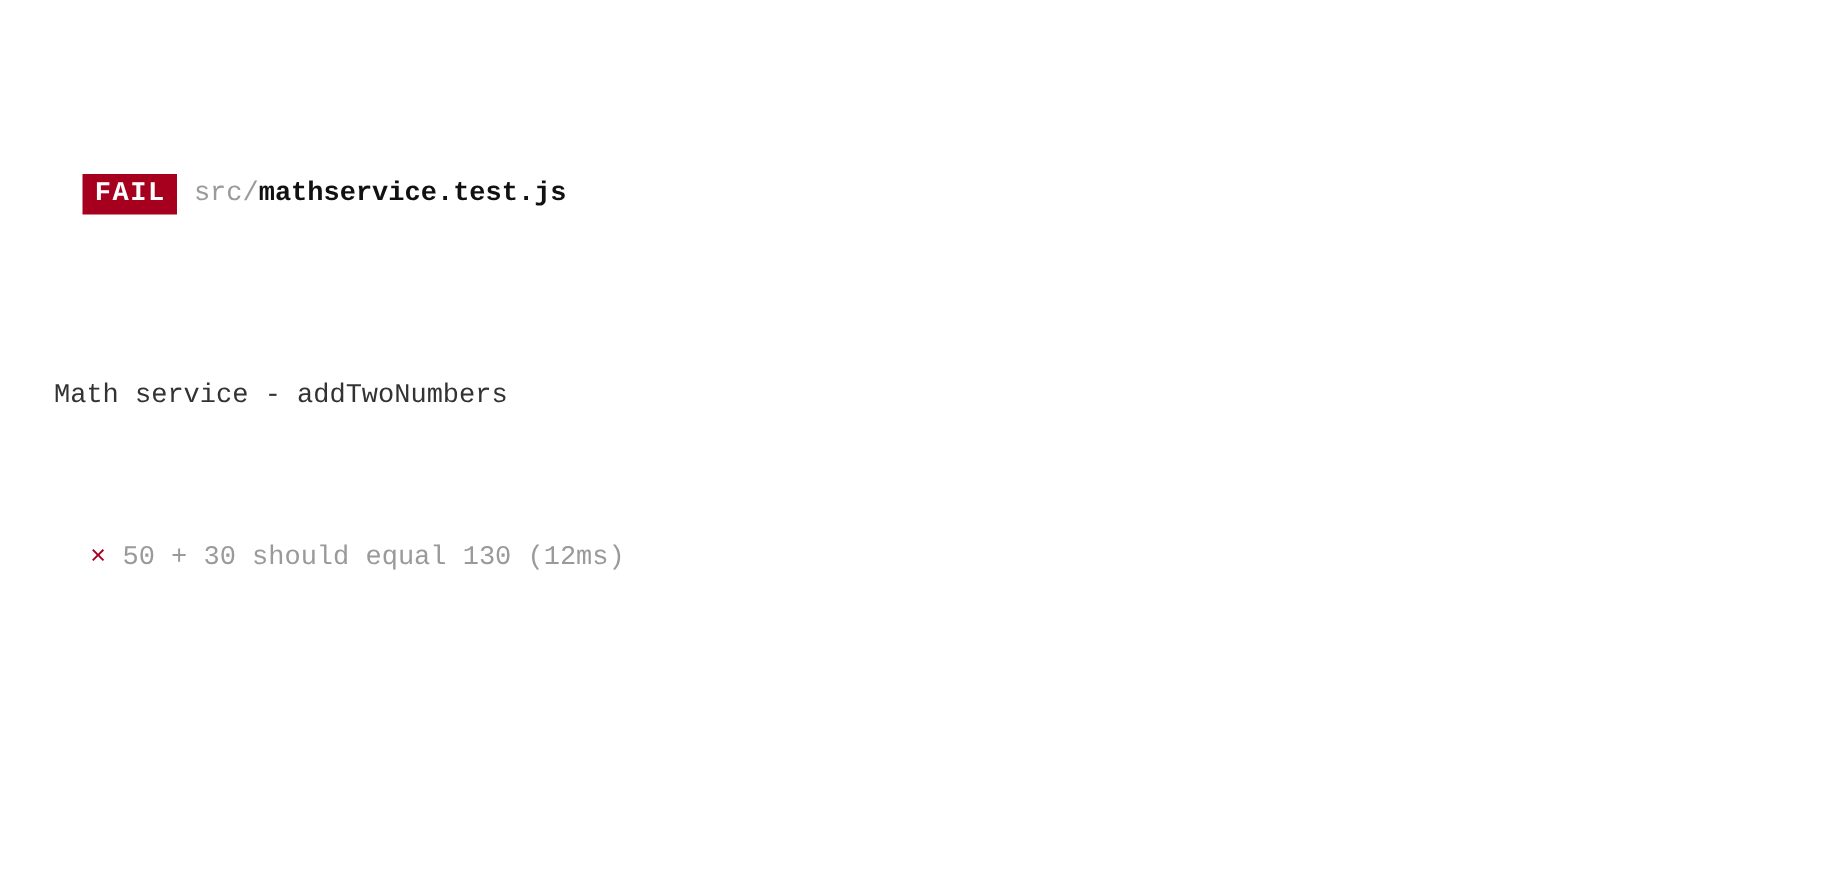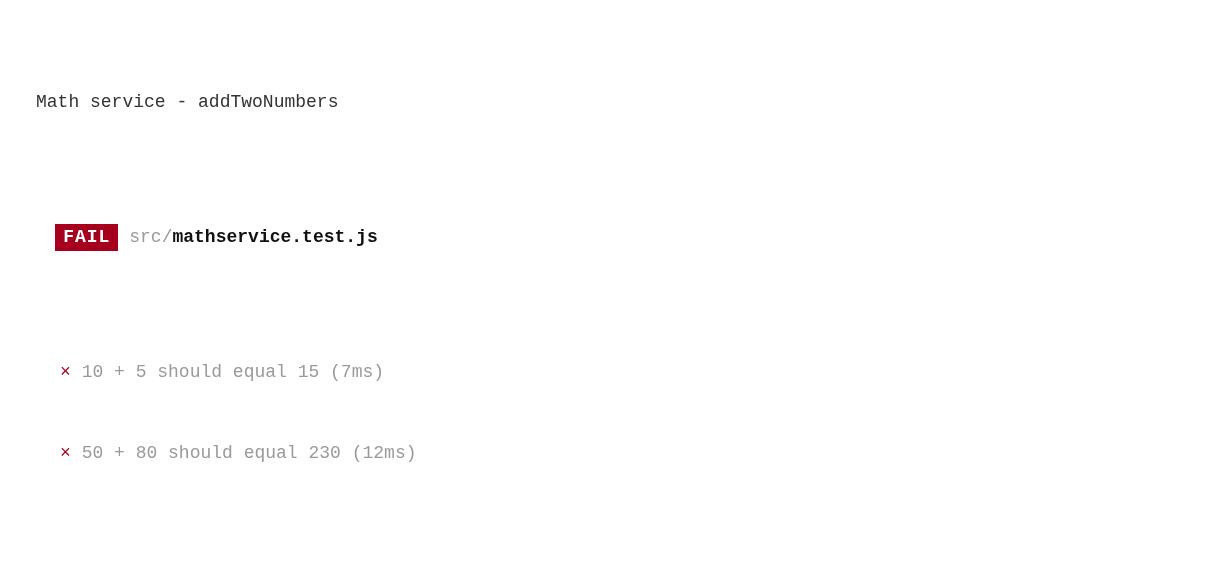--- a/index.html
+++ b/index.html
@@ -31,28 +31,27 @@
   .indent2 { padding-left: 48px; }
   .x-mark { color: #a7001e; font-weight: 400; }
   .dim-text { color: #9a9a9a; }
   .suite-name { color: #333; }
 </style>
 </head>
 <body>
 
 <div class="root">
 
-  <span class="line indent1"><span class="suite-name">Math service - addTwoNumbers</span></span>
-
   <span class="line">
     <span class="fail-badge">FAIL</span> <span class="path-dim">src/</span><span class="path-bold">mathservice.test.js</span>
   </span>
 
-  <span class="line indent2"><span class="x-mark">×</span> <span class="dim-text">10 + 5 should equal 15 (7ms)</span></span>
-  <span class="line indent2"><span class="x-mark">×</span> <span class="dim-text">50 + 80 should equal 230 (12ms)</span></span>
+  <span class="line indent1"><span class="suite-name">Math service - addTwoNumbers</span></span>
+
+  <span class="line indent2"><span class="x-mark">×</span> <span class="dim-text">50 + 30 should equal 130 (12ms)</span></span>
 
   
 
   
 
   
 
   
 
   

